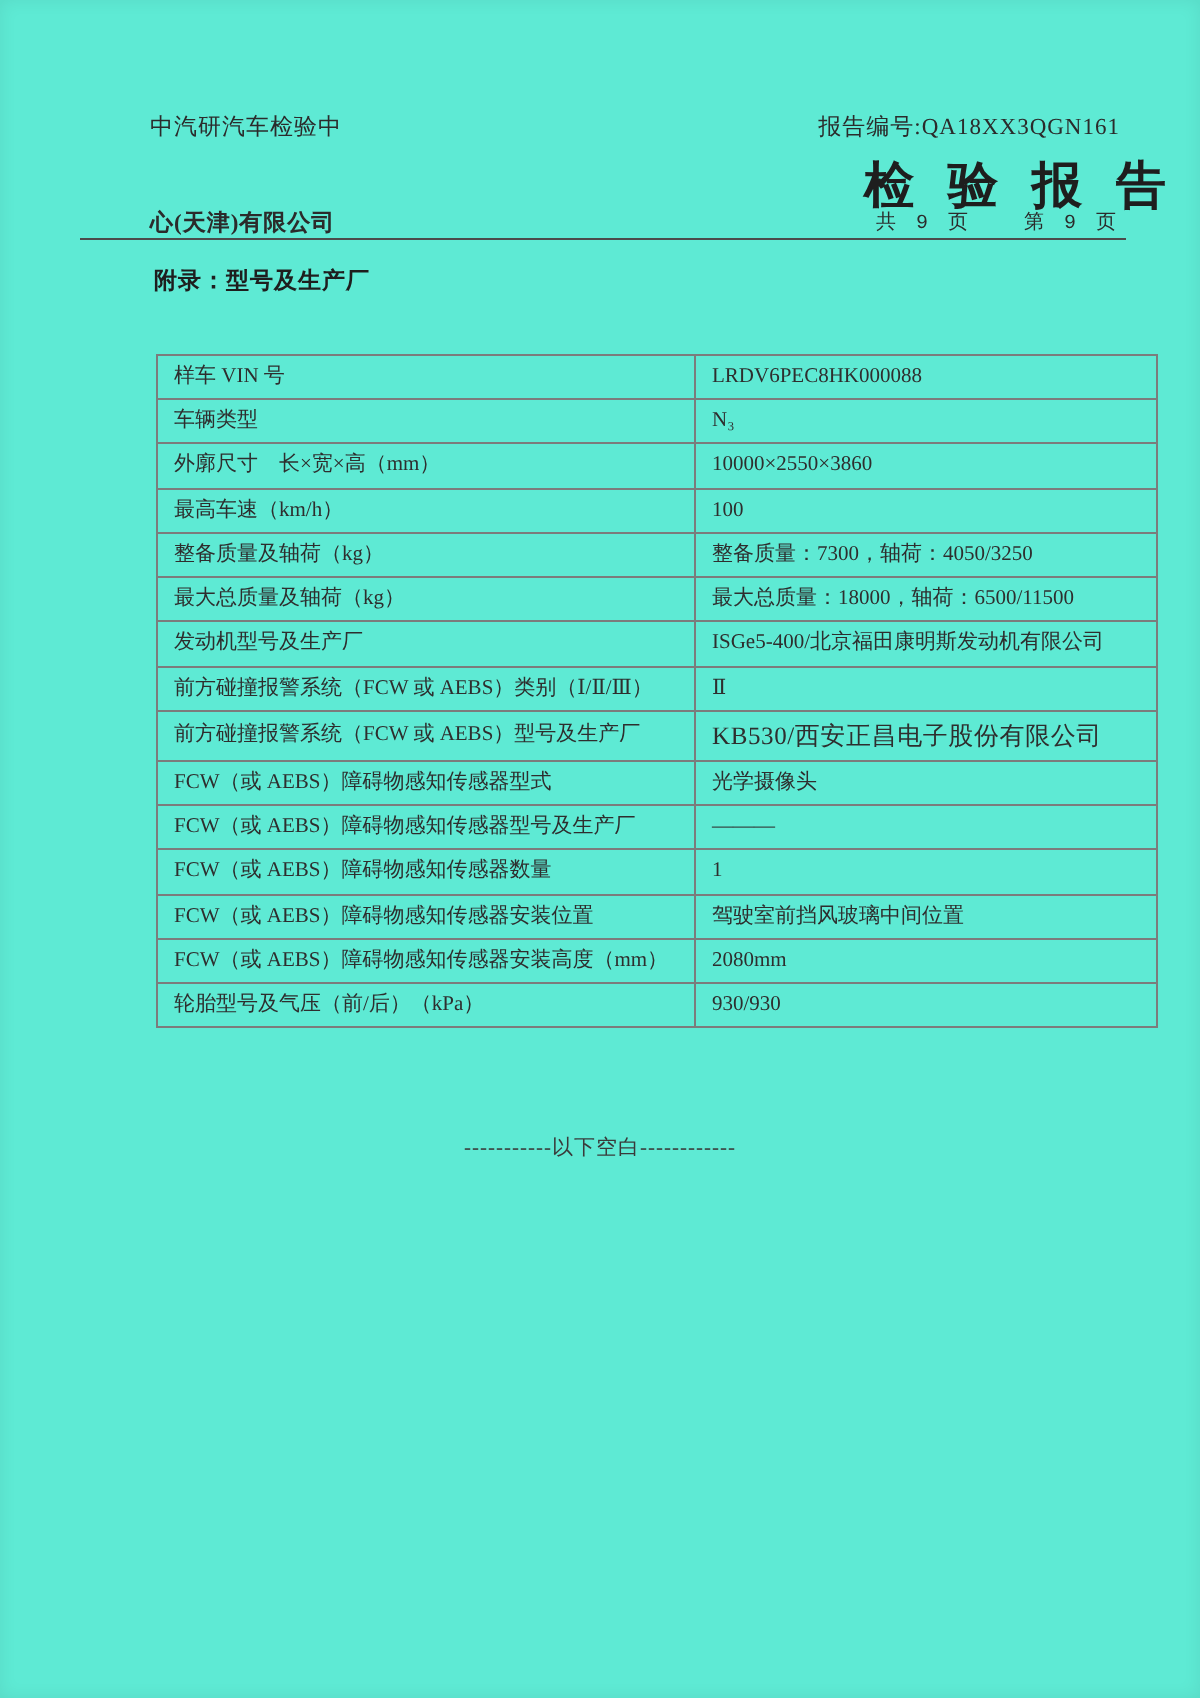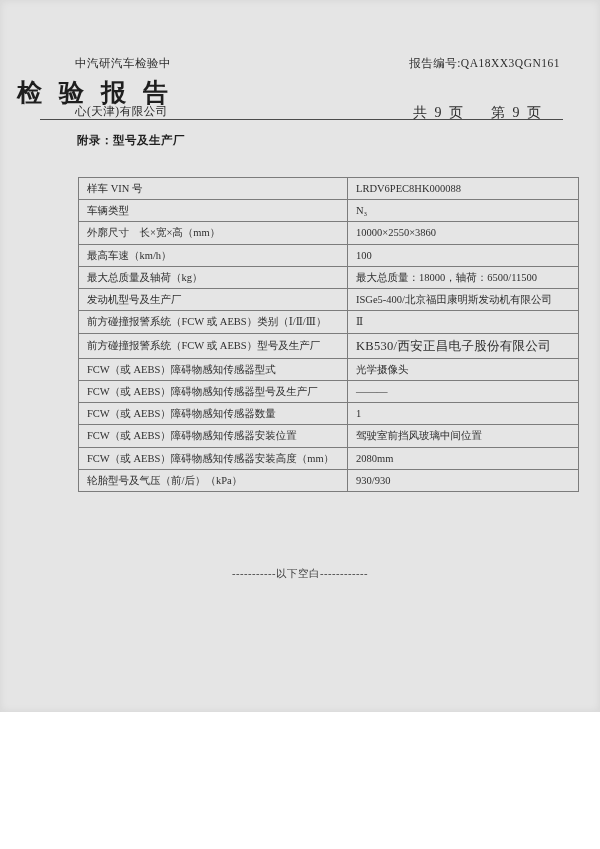--- a/index.html
+++ b/index.html
@@ -3,43 +3,43 @@
 <meta charset="utf-8">
 <style>
   html, body {
     margin: 0;
     padding: 0;
     background: #ffffff;
   }
   .page {
     position: relative;
     width: 600px;
-    height: 712px;
-    background: #e5e5e5;
+    height: 849px;
+    background: #5eead4;
     font-family: "Liberation Serif", "DejaVu Serif", serif;
     color: #2b2b2b;
     box-shadow: inset 0 0 9px rgba(0,0,0,0.07);
     overflow: hidden;
   }
   .abs { position: absolute; }
 
   
   .org-line1 { left: 75px; top: 56px;  font-size: 11.5px; letter-spacing: 0.5px; }
-  .org-line2 { left: 75px; top: 104px; font-size: 11.5px; letter-spacing: 0.5px; }
+  .org-line2 { left: 75px; top: 104px; font-size: 11.5px; letter-spacing: 0.5px; font-weight: bold; }
   .report-no { right: 40px; top: 56px; font-size: 11.5px; letter-spacing: 0.5px; margin-left: 40px; }
   .doc-title {
     left: 0; right: 0; top: 76px;
-    text-align: left;
+    text-align: right;
     font-size: 25px;
     font-weight: bold;
     letter-spacing: 17px;
     padding-left: 17px; 
     color: #1e1e1e;
   }
-  .pages { right: 57px; top: 104px; font-size: 14px; letter-spacing: 2px; }
+  .pages { right: 40px; top: 104px; font-size: 10px; letter-spacing: 2px; font-family: Liberation Mono, monospace; }
   .pages .gap { display: inline-block; width: 26px; }
   .header-rule {
     left: 40px; right: 37px; top: 119px;
     border-top: 1.6px solid #4b4b4b;
     height: 0;
   }
 
   
   .appendix-heading {
     left: 77px; top: 133px;
@@ -110,20 +110,24 @@
       </tr>
       <tr>
         <td class="c-label">外廓尺寸　长×宽×高（mm）</td>
         <td class="c-value">10000×2550×3860</td>
       </tr>
       <tr>
         <td class="c-label">最高车速（km/h）</td>
         <td class="c-value">100</td>
       </tr>
       <tr>
+        <td class="c-label">整备质量及轴荷（kg）</td>
+        <td class="c-value">整备质量：7300，轴荷：4050/3250</td>
+      </tr>
+      <tr>
         <td class="c-label">最大总质量及轴荷（kg）</td>
         <td class="c-value">最大总质量：18000，轴荷：6500/11500</td>
       </tr>
       <tr>
         <td class="c-label">发动机型号及生产厂</td>
         <td class="c-value">ISGe5-400/北京福田康明斯发动机有限公司</td>
       </tr>
       <tr>
         <td class="c-label">前方碰撞报警系统（FCW 或 AEBS）类别（Ⅰ/Ⅱ/Ⅲ）</td>
         <td class="c-value">Ⅱ</td>

